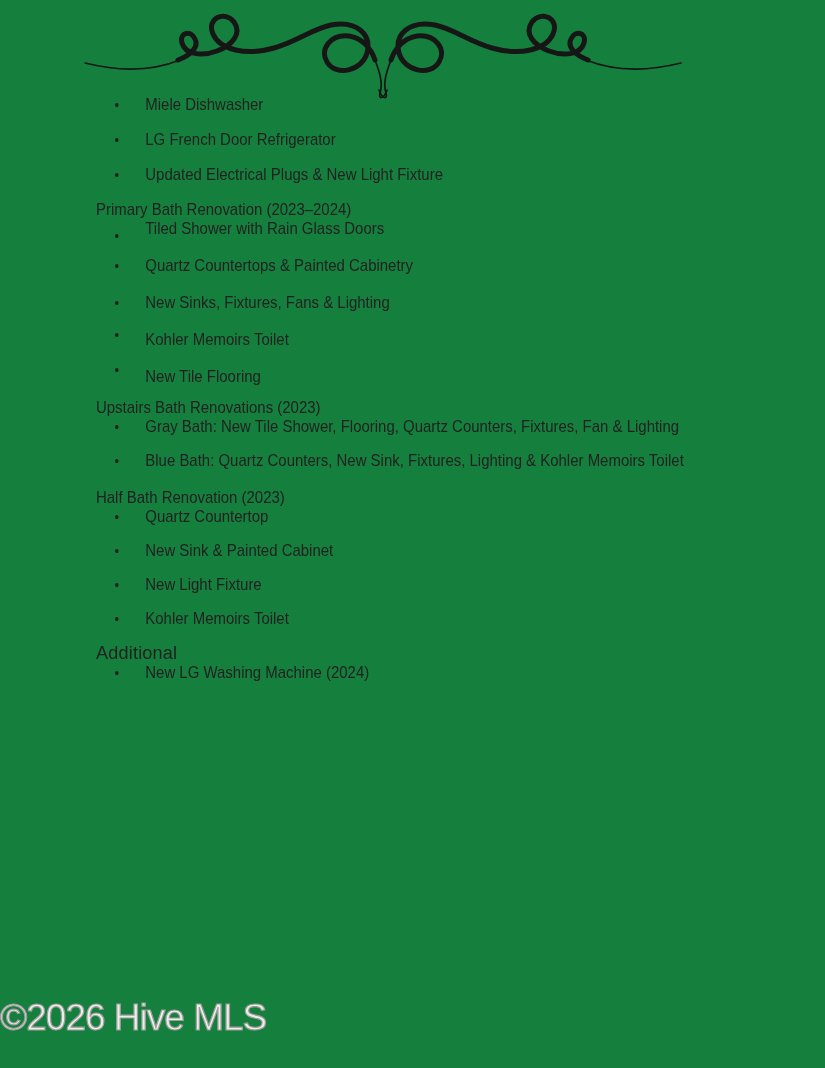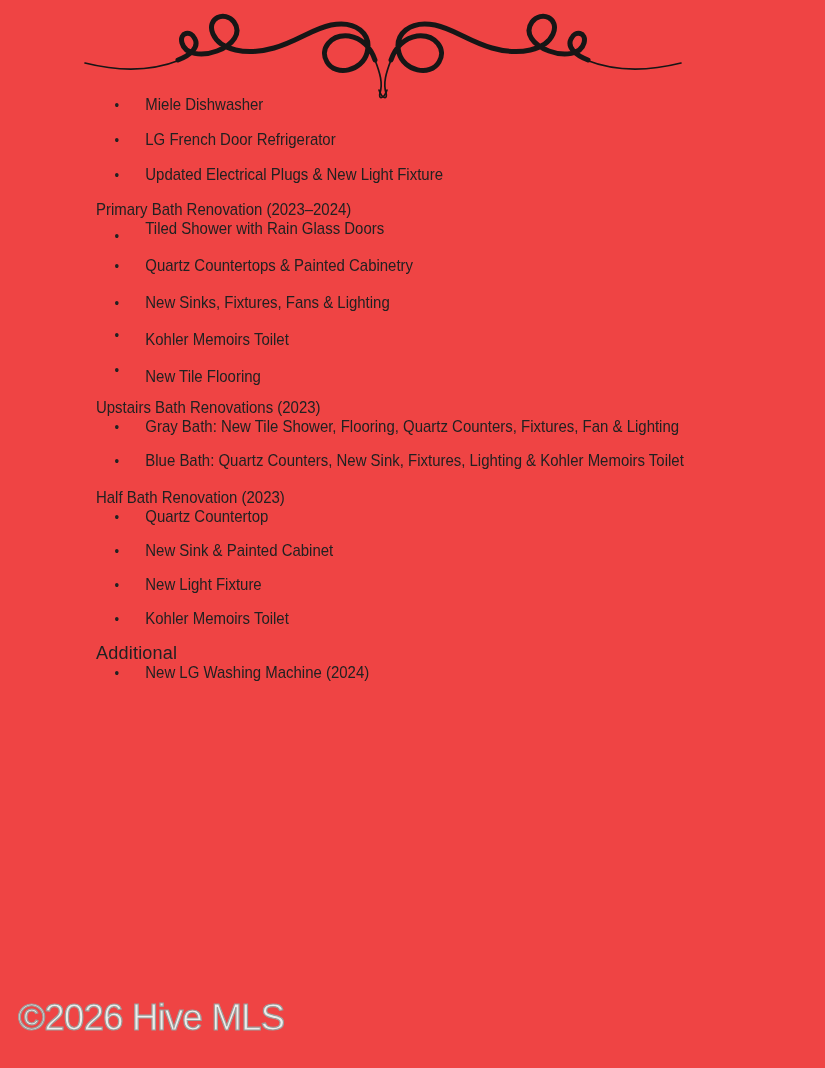--- a/index.html
+++ b/index.html
@@ -1,20 +1,20 @@
 <!DOCTYPE html>
 <html><head>
 <meta charset="utf-8">
 <style>
   html, body { margin: 0; padding: 0; }
   .page {
     position: relative;
     width: 825px;
     height: 1068px;
-    background: #ef4444;
+    background: #15803d;
     overflow: hidden;
     font-family: "Liberation Sans", "DejaVu Sans", sans-serif;
     color: #212121;
   }
 
   
   .flourish {
     position: absolute;
     left: 83px;
     top: 6px;
@@ -87,21 +87,20 @@
   
   .watermark {
     position: absolute;
     left: 0px;
     top: 997px;
     font-size: 37px;
     letter-spacing: -1px;
     color: #ededeb;
     -webkit-text-stroke: 1.2px #9d9d9b;
     white-space: nowrap;
-    padding-left: 18px;
   }
 </style>
 </head>
 <body>
 
 <div class="page">
 
   <div class="flourish">
     <svg viewBox="0 0 600 96" preserveAspectRatio="none" aria-hidden="true">
       <g id="lhalf" stroke="#161616" fill="none" stroke-linecap="round">

